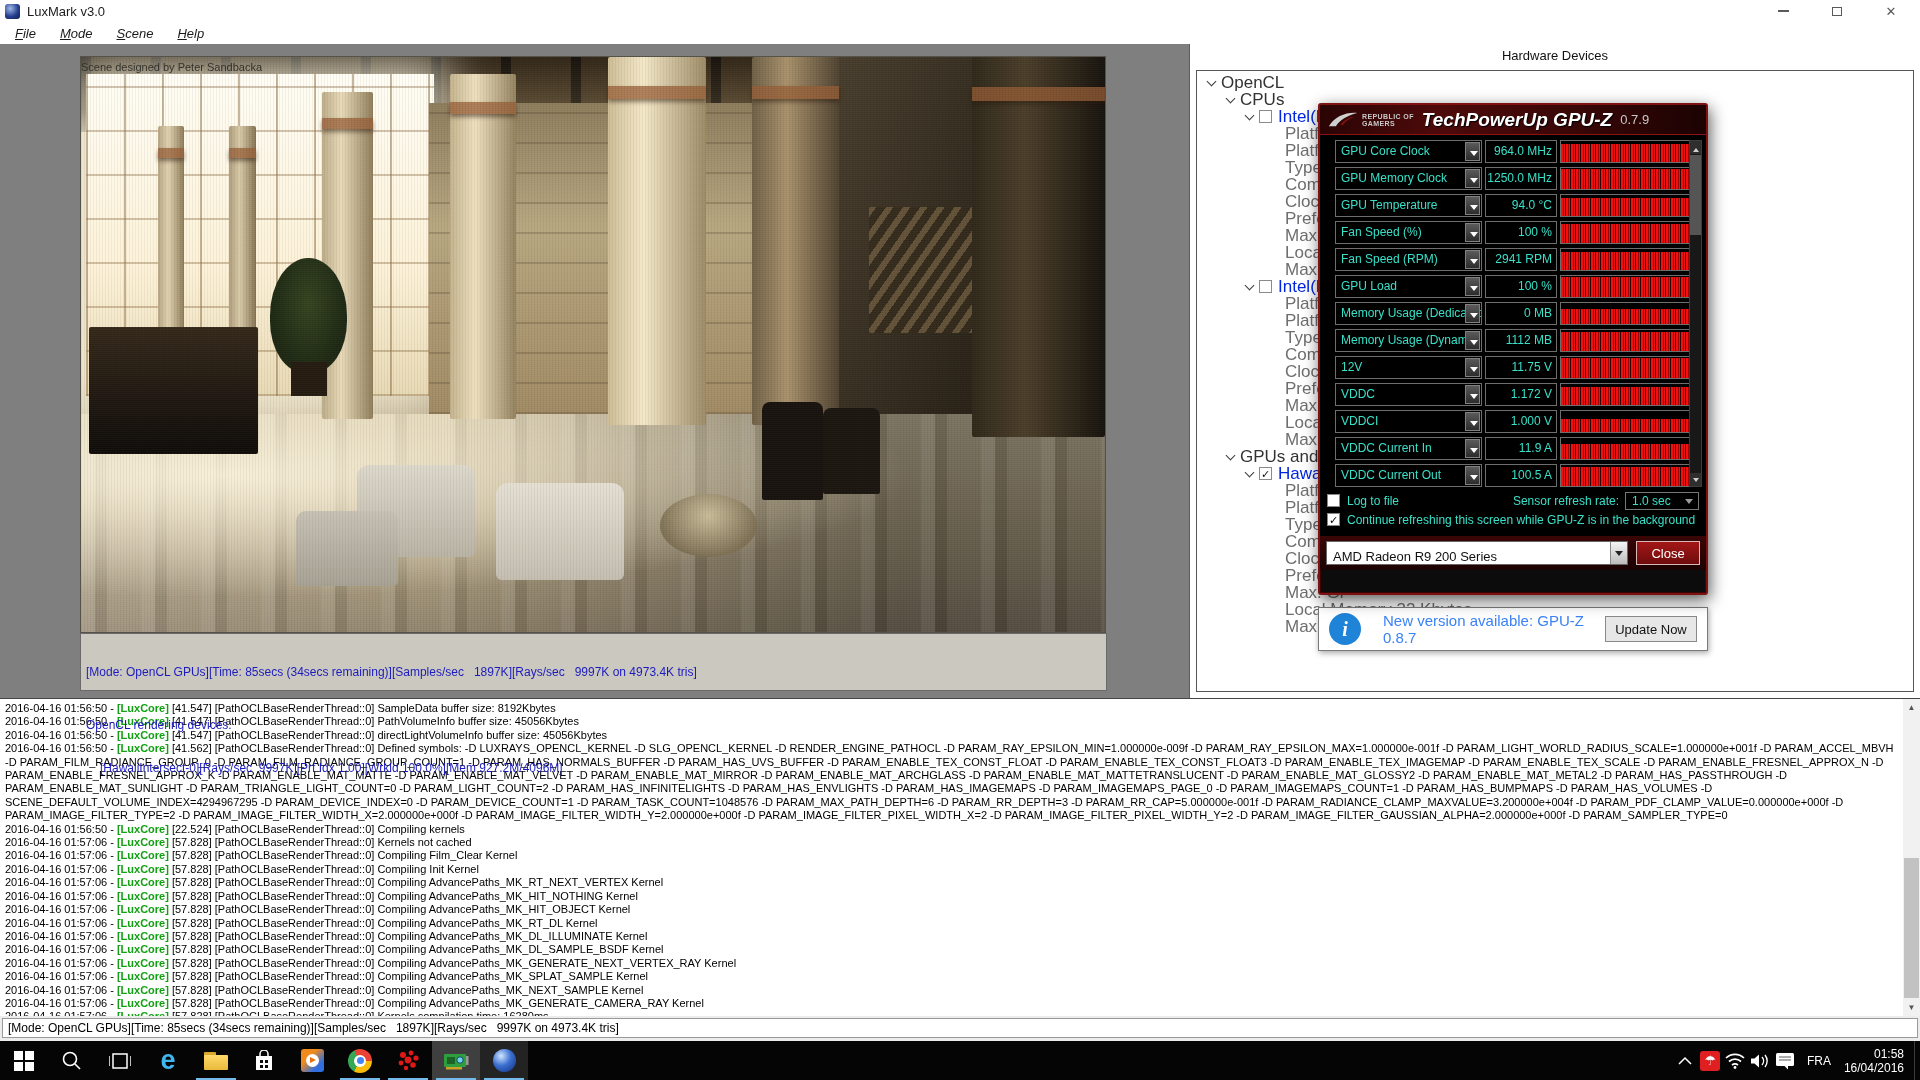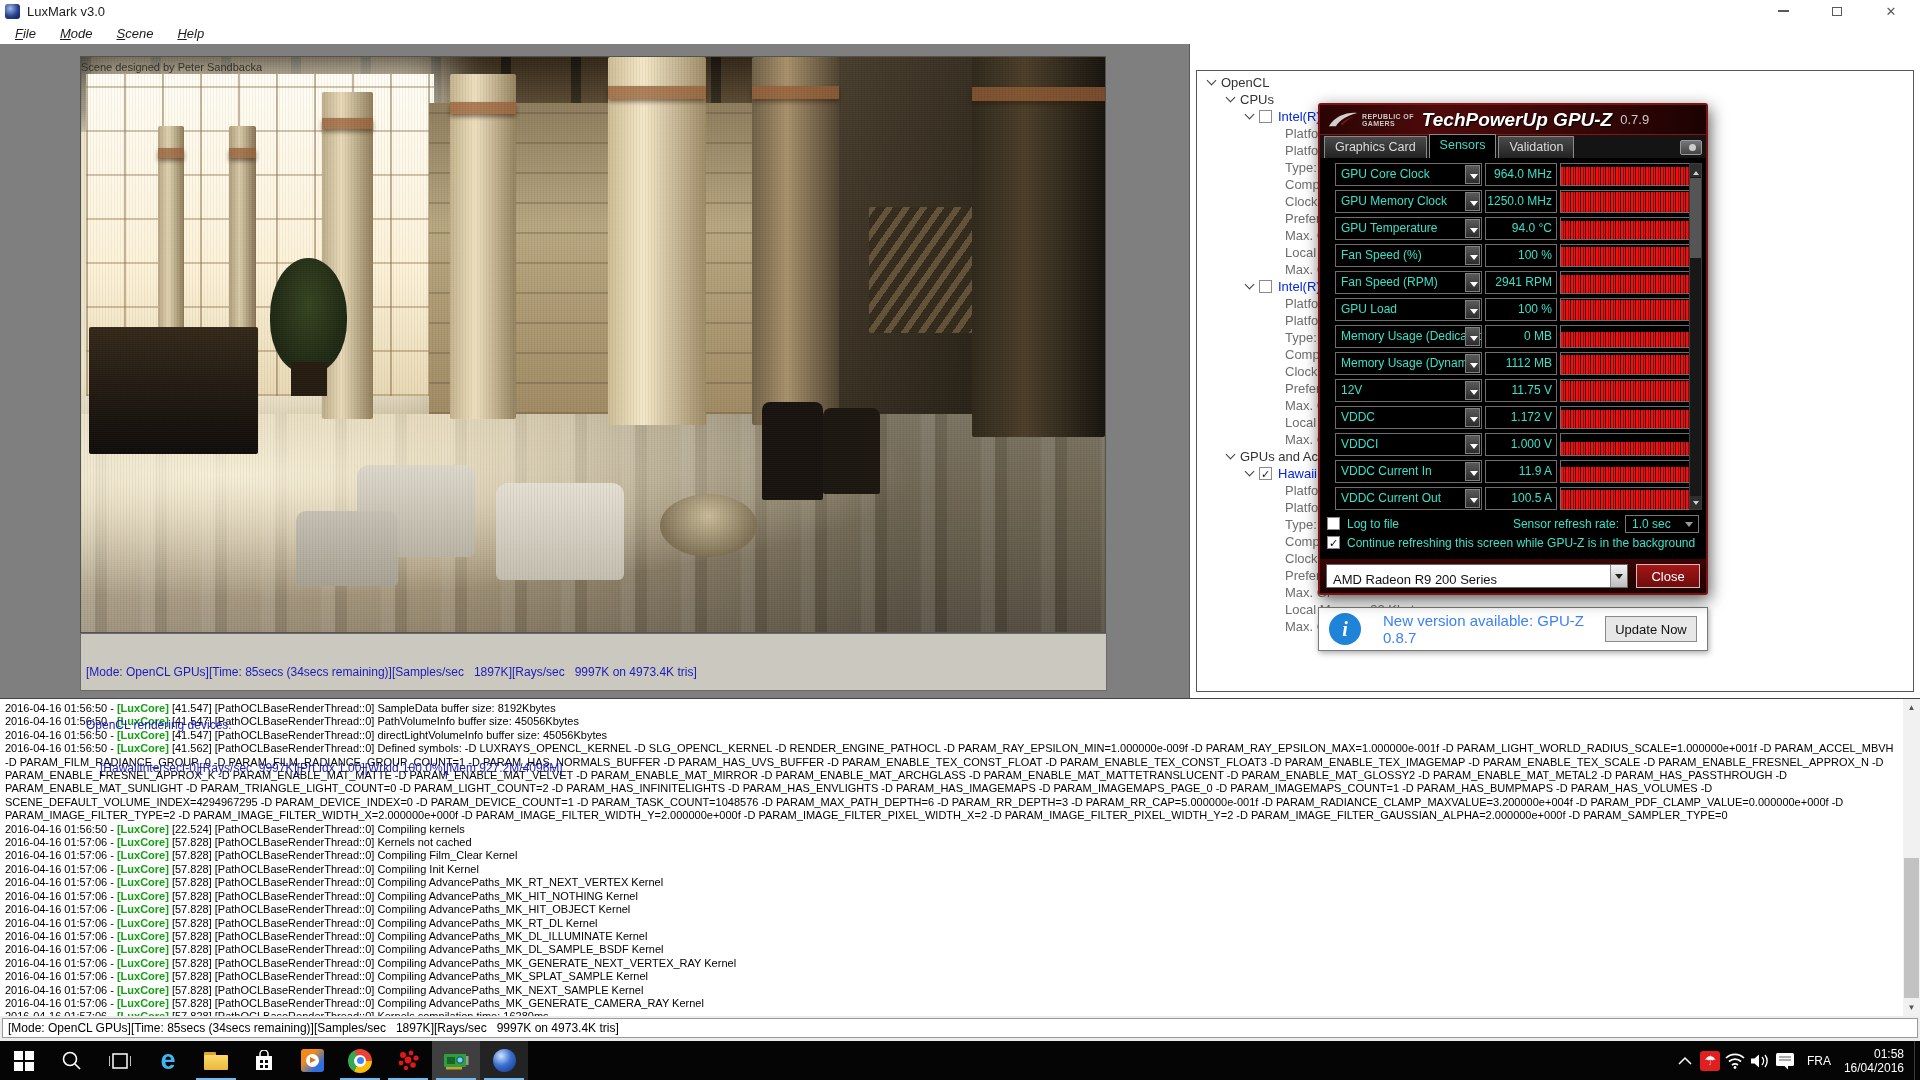--- a/index.html
+++ b/index.html
@@ -86,21 +86,21 @@
     border:1px solid #6a6a6a;color:#1c1cbe;font-size:12px;white-space:pre;padding:3px 5px;z-index:1;}
   #rs-line1{margin:0;}
   #rs-devhdr{margin-top:11px;}
   #rs-devline{margin-top:1px;padding-left:14px;}
 
   
   #hwpanel{position:absolute;left:1190px;top:44px;width:730px;height:654px;background:#fff;}
   #hw-title{position:absolute;left:0;top:4px;width:100%;text-align:center;font-size:13px;color:#111;}
   #hw-tree{position:absolute;left:6px;top:26px;width:718px;height:622px;border:1px solid #565656;
     background:#fff;overflow:hidden;padding-top:3px;}
-  .tree-row{height:17px;line-height:17px;font-size:13px;white-space:nowrap;display:flex;align-items:center;color:#6e6e6e;}
+  .tree-row{height:17px;line-height:17px;font-size:17px;white-space:nowrap;display:flex;align-items:center;color:#6e6e6e;}
   .tree-row.grp{color:#333;}
   .tree-row.blue .tlabel{color:#0026e0;}
   .chev{width:16px;display:inline-block;flex:0 0 16px;}
   .haschev .chev::before{content:"";display:inline-block;width:6px;height:6px;
     border-right:1.6px solid #3c3c3c;border-bottom:1.6px solid #3c3c3c;transform:rotate(45deg);margin:0 0 3px 3px;}
   .cbx{display:none;}
   .hascbx .cbx{display:inline-block;width:13px;height:13px;border:1px solid #8a8a8a;background:#fff;
     margin-right:6px;text-align:center;line-height:12px;font-size:11px;color:#111;flex:0 0 13px;}
   .checked .cbx::before{content:"\2713";}
   .lvl0{padding-left:8px;} .lvl1{padding-left:27px;} .lvl2{padding-left:46px;} .lvl3{padding-left:88px;}
@@ -267,20 +267,21 @@
   <span id="scene-credit">Scene designed by Peter Sandbacka</span>
 </div>
 
 <div id="render-status">
   <div id="rs-line1">[Mode: OpenCL GPUs][Time: 85secs (34secs remaining)][Samples/sec   1897K][Rays/sec   9997K on 4973.4K tris]</div>
   <div id="rs-devhdr">OpenCL rendering devices:</div>
   <div id="rs-devline">[HawaiiIntersect-0][Rays/sec  9997K][Prf Idx 1.00][Wrkld 100.0%][Mem 927.2M/4096M]</div>
 </div>
 
 <div id="hwpanel">
+  <div id="hw-title">Hardware Devices</div>
   <div id="hw-tree">
 
   <div class="tree-row lvl0 haschev grp">
         <span class="chev"></span>
 
         <span class="tlabel">OpenCL</span>
       </div>
       <div class="tree-row lvl1 haschev grp">
         <span class="chev"></span>
 
@@ -421,26 +422,20 @@
   <div id="gz-title">
     <svg width="30" height="18" viewBox="0 0 34 20">
       <path d="M1 17 C8 6, 20 1, 33 2 C22 5, 13 10, 9 17 Z" fill="#cfcfcf"></path>
       <path d="M14 15 C18 10, 24 7, 30 6 C24 9, 19 12, 17 16 Z" fill="#7e1212"></path>
     </svg>
     <span id="gz-brand">
       <span>REPUBLIC OF</span><br><span>GAMERS</span>
     </span>
     <span id="gz-apptitle">TechPowerUp GPU-Z</span>
     <span id="gz-version">0.7.9</span>
-  </div>
-  <div id="gz-tabs">
-    <div class="gz-tab">Graphics Card</div>
-    <div class="gz-tab active">Sensors</div>
-    <div class="gz-tab">Validation</div>
-    <div id="gz-cam"></div>
   </div>
   <div id="gz-body">
     <div id="gz-sensors">
 
     <div class="sensor-row">
           <div class="s-label">
             <span>GPU Core Clock</span>
             <span class="s-dd"></span>
           </div>
           <div class="s-value">964.0 MHz</div>

